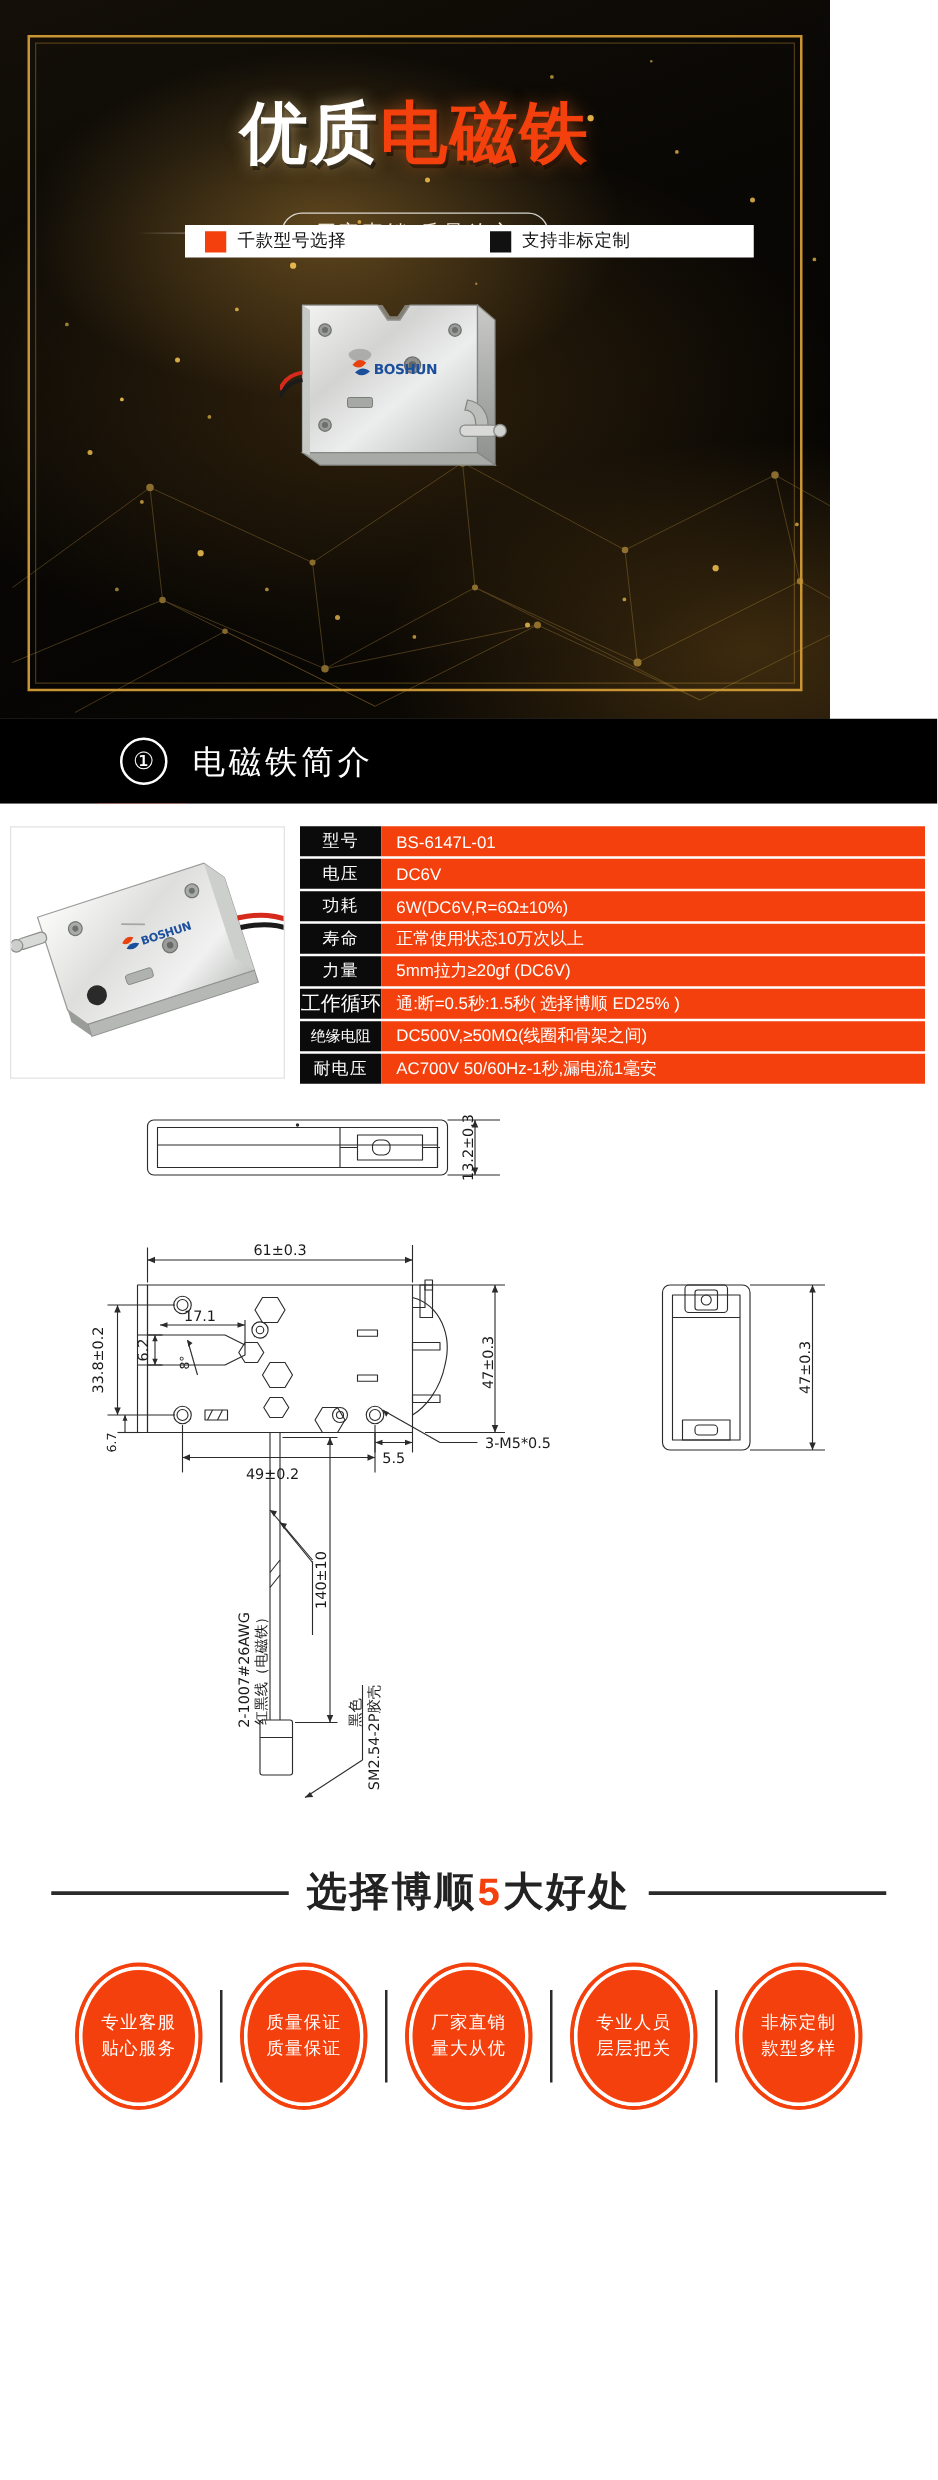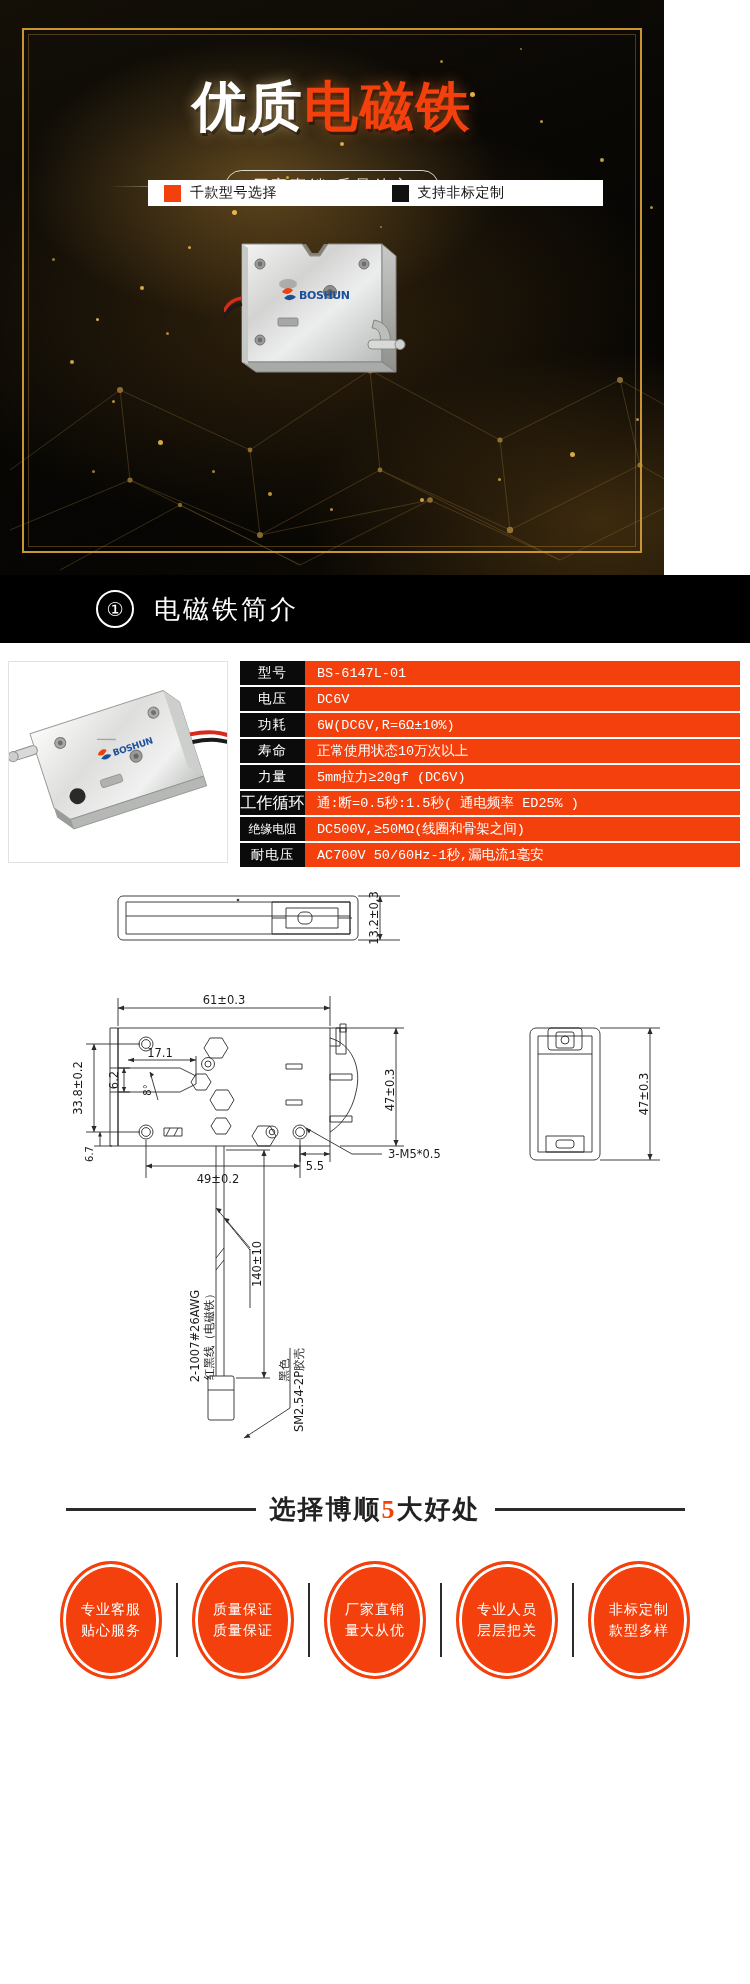--- a/index.html
+++ b/index.html
@@ -51,31 +51,31 @@
     border-right:36px solid transparent;border-top:30px solid #f4400c;}
 
   
   .spec-zone{position:relative;width:750px;height:235px;background:#fff;padding-top:18px;box-sizing:border-box;}
   .spec-photo{position:absolute;left:8px;top:18px;width:218px;height:200px;border:1px solid #e2e2e2;background:#fff;overflow:hidden;}
   .spec-table{position:absolute;left:240px;top:18px;width:500px;}
   .srow{display:flex;height:24px;margin-bottom:2px;}
   .slabel{width:65px;flex:none;background:#0b0b0b;color:#fff;font-size:13.5px;
     display:flex;align-items:center;justify-content:center;letter-spacing:1px;font-family:"DejaVu Sans",sans-serif;}
   .sval{flex:1;background:#f4400c;color:#fff;font-size:13.5px;display:flex;align-items:center;
-    padding-left:12px;font-family:Liberation Mono, monospace;}
+    padding-left:12px;font-family:Liberation Sans, sans-serif;}
 
   
   .drawing{position:relative;width:750px;height:600px;background:#fff;}
   .drawing svg{display:block;}
 
   
   .benefits{position:relative;width:750px;background:#fff;padding-top:14px;}
   .ben-title-wrap{display:flex;align-items:center;justify-content:center;gap:14px;}
   .ben-rule{width:190px;height:3px;background:#2b2b2b;}
-  .ben-title{font-size:26px;color:#222;letter-spacing:2px;white-space:nowrap;font-family:Liberation Serif, serif;font-weight:bold;}
+  .ben-title{font-size:32px;color:#222;letter-spacing:2px;white-space:nowrap;font-family:Liberation Mono, monospace;font-weight:bold;}
   .ben-title .num{color:#f4400c;}
   .ben-row{display:flex;align-items:center;justify-content:center;margin-top:34px;text-align:right;}
   .ben-item{width:118px;display:flex;justify-content:center;}
   .ben-oval{width:96px;height:112px;border:3px solid #f4400c;border-radius:50%/50%;background:#f4400c;
     display:flex;flex-direction:column;align-items:center;justify-content:center;gap:4px;
     box-shadow:inset 0 0 0 3px #fff;}
   .ben-oval span{color:#fff;font-size:14px;letter-spacing:1px;font-family:"DejaVu Sans",sans-serif;line-height:1.25;}
   .ben-div{width:2px;height:74px;background:#2b2b2b;margin:0 6px;}
 </style>
 </head>
@@ -283,21 +283,21 @@
       <div class="srow">
         <div class="slabel">寿命</div>
         <div class="sval">正常使用状态10万次以上</div>
       </div>
       <div class="srow">
         <div class="slabel">力量</div>
         <div class="sval">5mm拉力≥20gf (DC6V)</div>
       </div>
       <div class="srow">
         <div class="slabel" style="font-size:16px;letter-spacing:0">工作循环</div>
-        <div class="sval">通:断=0.5秒:1.5秒( 通电频率 ED25% )</div>
+        <div class="sval">通:断=0.5秒:1.5秒( 选择博顺 ED25% )</div>
       </div>
       <div class="srow">
         <div class="slabel" style="font-size:12px;letter-spacing:0">绝缘电阻</div>
         <div class="sval">DC500V,≥50MΩ(线圈和骨架之间)</div>
       </div>
       <div class="srow">
         <div class="slabel">耐电压</div>
         <div class="sval">AC700V 50/60Hz-1秒,漏电流1毫安</div>
       </div>
     </div>

